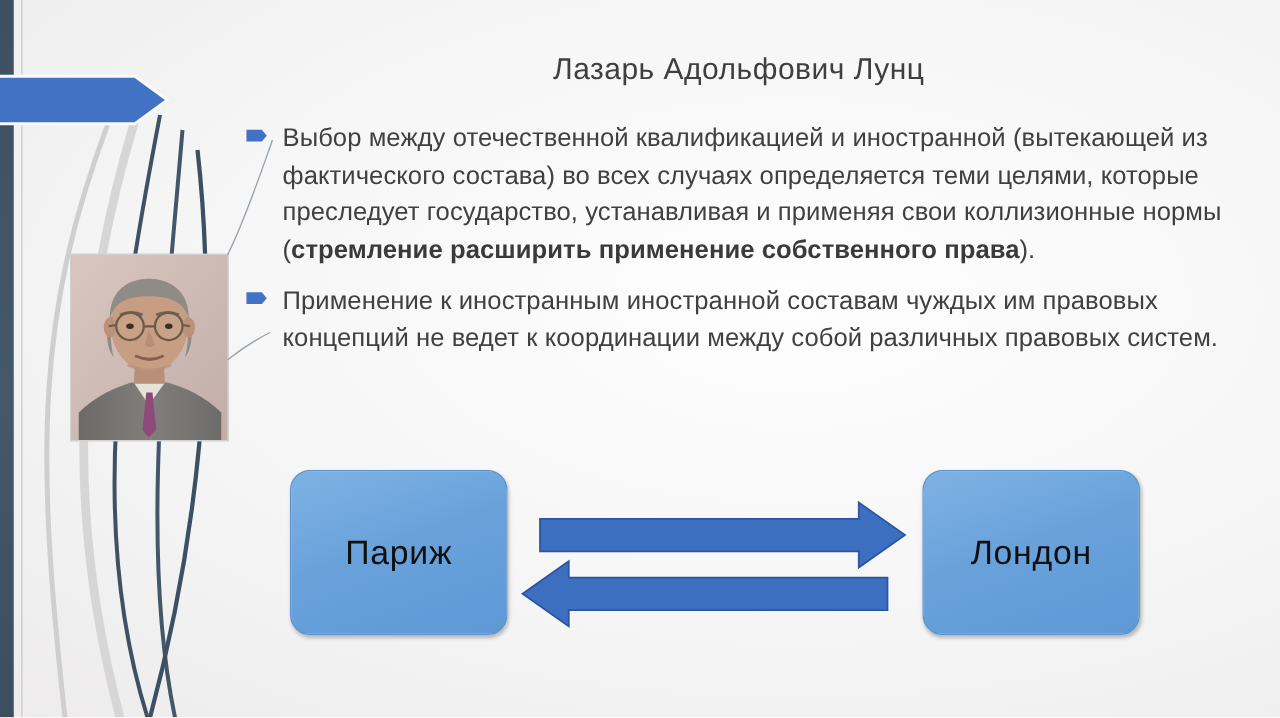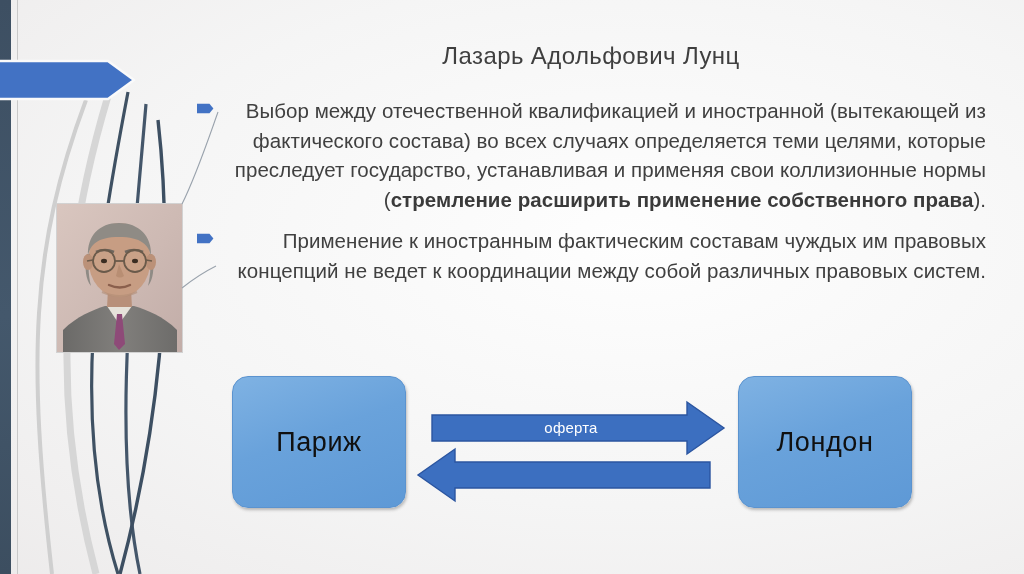--- a/index.html
+++ b/index.html
@@ -69,21 +69,20 @@
     text-align: center;
     white-space: nowrap;
   }
 
   
   .body-block {
     position: absolute;
     left: 196px;
     top: 96px;
     width: 790px;
-    text-align: right;
   }
   .bullet-row {
     position: relative;
     padding-left: 30px;
     margin-bottom: 12px;
   }
   .bullet-glyph {
     position: absolute;
     left: 1px;
     top: 7px;
@@ -258,21 +257,21 @@
       <svg class="bullet-glyph" viewBox="0 0 17 11">
         <path d="M 0 0.8 L 12.5 0.8 L 16.4 5.5 L 12.5 10.2 L 0 10.2 Z" fill="#4272c4"></path>
       </svg>
       <div class="bullet-text"><span>Выбор между отечественной квалификацией и иностранной (вытекающей из фактического состава) во всех случаях определяется теми целями, которые преследует государство, устанавливая и применяя свои коллизионные нормы (</span><b>стремление расширить применение собственного права</b><span>).</span></div>
     </div>
 
     <div class="bullet-row">
       <svg class="bullet-glyph" viewBox="0 0 17 11">
         <path d="M 0 0.8 L 12.5 0.8 L 16.4 5.5 L 12.5 10.2 L 0 10.2 Z" fill="#4272c4"></path>
       </svg>
-      <div class="bullet-text"><span>Применение к иностранным фактическим составам чуждых им правовых концепций не ведет к координации между собой различных правовых систем.</span><b></b><span></span></div>
+      <div class="bullet-text"><span>Применение к иностранным иностранной составам чуждых им правовых концепций не ведет к координации между собой различных правовых систем.</span><b></b><span></span></div>
     </div>
 
   </div>
 
   <div class="diagram">
 
     <svg class="arrows-svg" viewBox="0 0 678 130">
 
       <path d="M 200 39 L 455 39 L 455 26 L 492 52 L 455 78 L 455 65 L 200 65 Z" fill="#3c6fc0" stroke="#2b55a0" stroke-width="1.4" stroke-linejoin="miter"></path>
 
@@ -280,17 +279,16 @@
     </svg>
 
     <div class="node-box" id="node-london">
       <span class="node-label">Лондон</span>
     </div>
 
     <div class="node-box" id="node-paris">
       <span class="node-label">Париж</span>
     </div>
 
-    <div class="arrow-caption" id="caption-oferta">оферта</div>
 
   </div>
 
 </div>
 
 </body></html>

